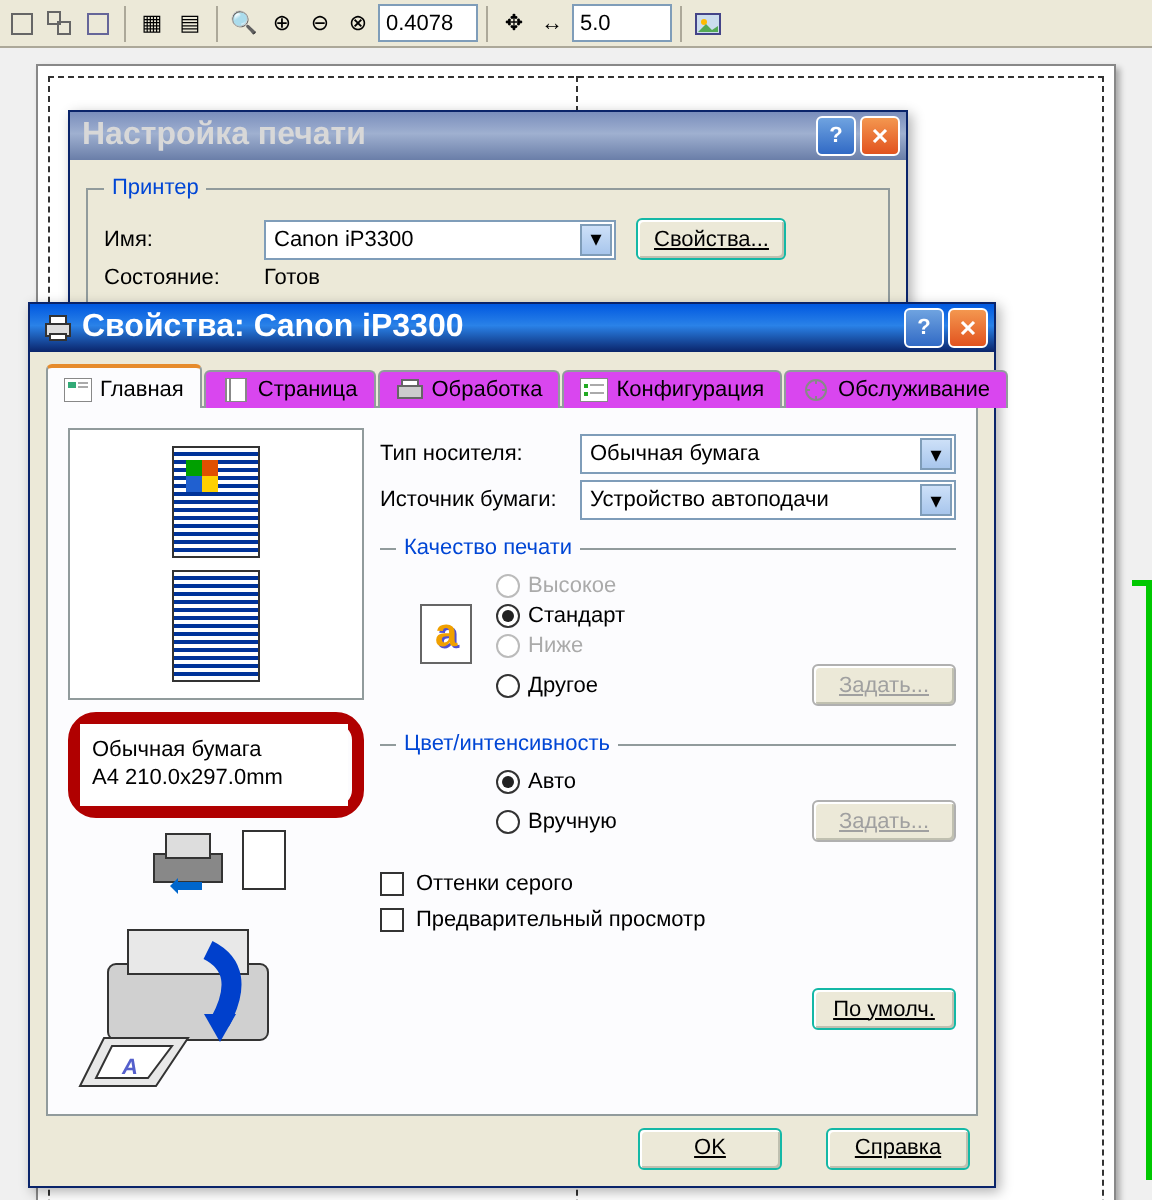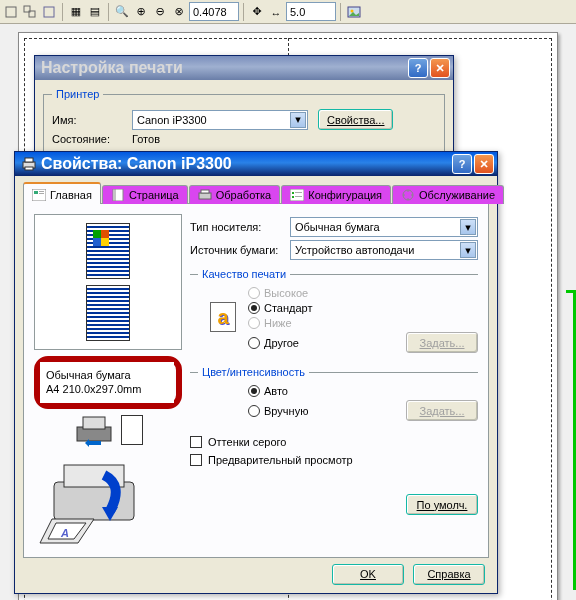--- a/index.html
+++ b/index.html
@@ -53,21 +53,21 @@
   .mini-page { width: 22px; height: 30px; border: 1px solid #333; background: #fff; }
   .printer-illus { width: 120px; height: 90px; margin-top: 10px; position: relative; }
   
   .settings-col { flex: 1; }
   .radio-row { display: flex; align-items: center; gap: 4px; margin: 3px 0 3px 50px; }
   .radio { width: 12px; height: 12px; border: 1px solid #333; border-radius: 50%; display: inline-flex; align-items: center; justify-content: center; background: #fff; }
   .radio.checked::after { content: ""; width: 6px; height: 6px; background: #222; border-radius: 50%; }
   .radio.disabled { border-color: #bbb; }
   .check { width: 12px; height: 12px; border: 1px solid #333; background: #fff; display: inline-block; vertical-align: middle; }
   .qicon { width: 26px; height: 30px; border: 1px solid #666; display: inline-flex; align-items: center; justify-content: center; font-size: 20px; font-weight: bold; color: #f0a000; text-shadow: 1px 1px 0 #5050d0; background: #fff; }
-  .action-row { display: flex; justify-content: flex-end; gap: 9px; padding: 6px 4px 4px 4px; }
+  .action-row { display: flex; justify-content: flex-end; gap: 22px; padding: 6px 4px 4px 4px; }
   .green-ln { position:absolute; background:#00c800; }
 </style>
 </head>
 <body>
 
 <div class="toolbar">
   <span class="tbtn">
       <svg width="14" height="14">
         <rect x="2" y="2" width="10" height="10" fill="none" stroke="#666"></rect>
       </svg>

